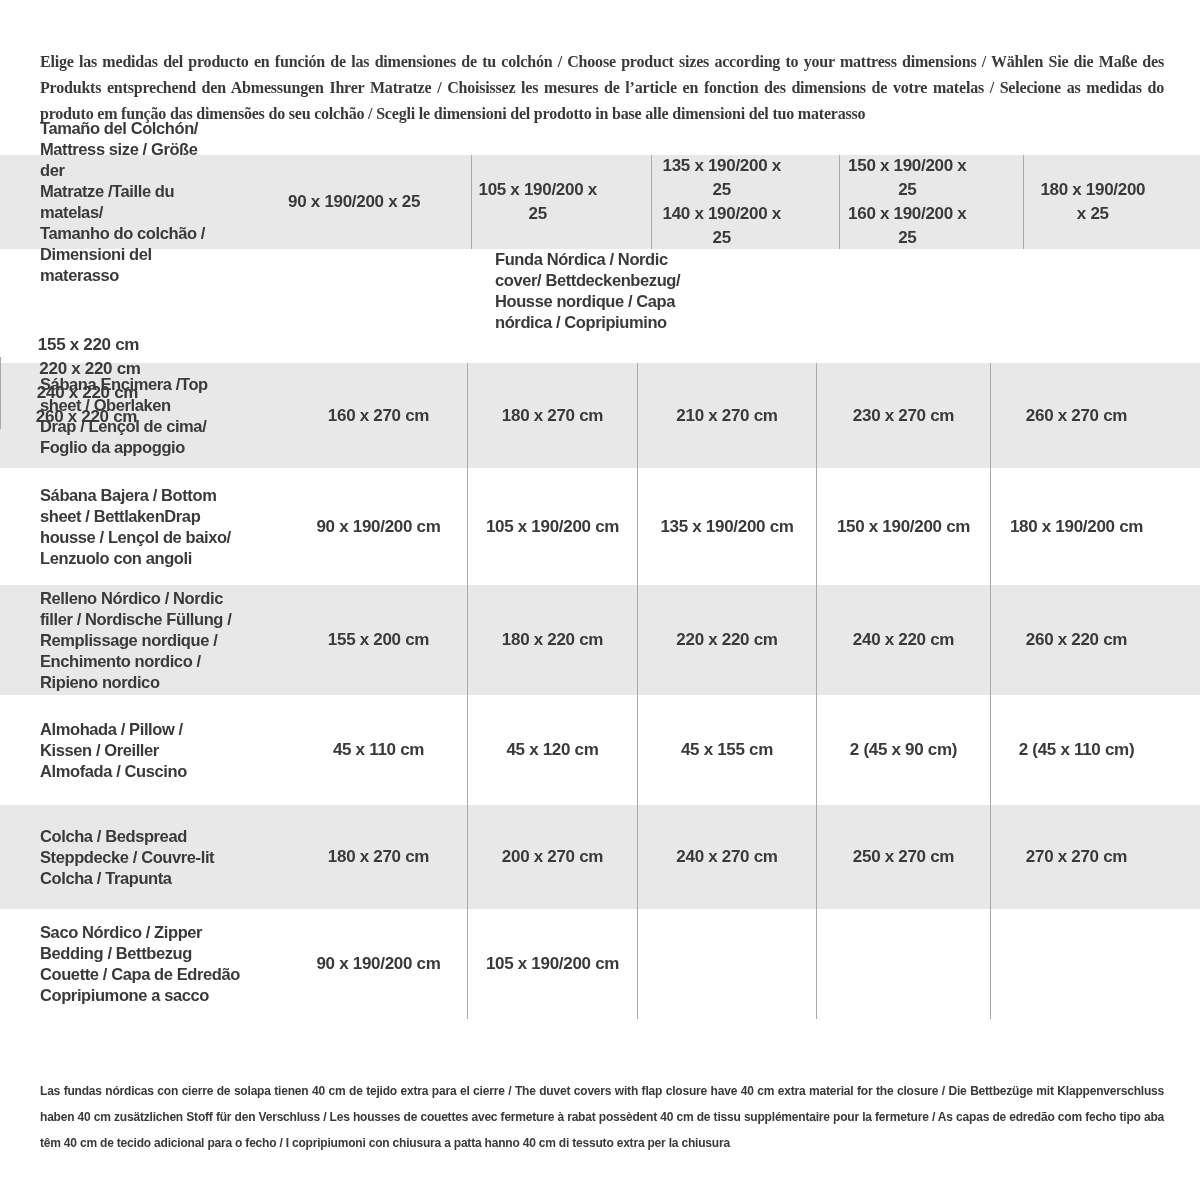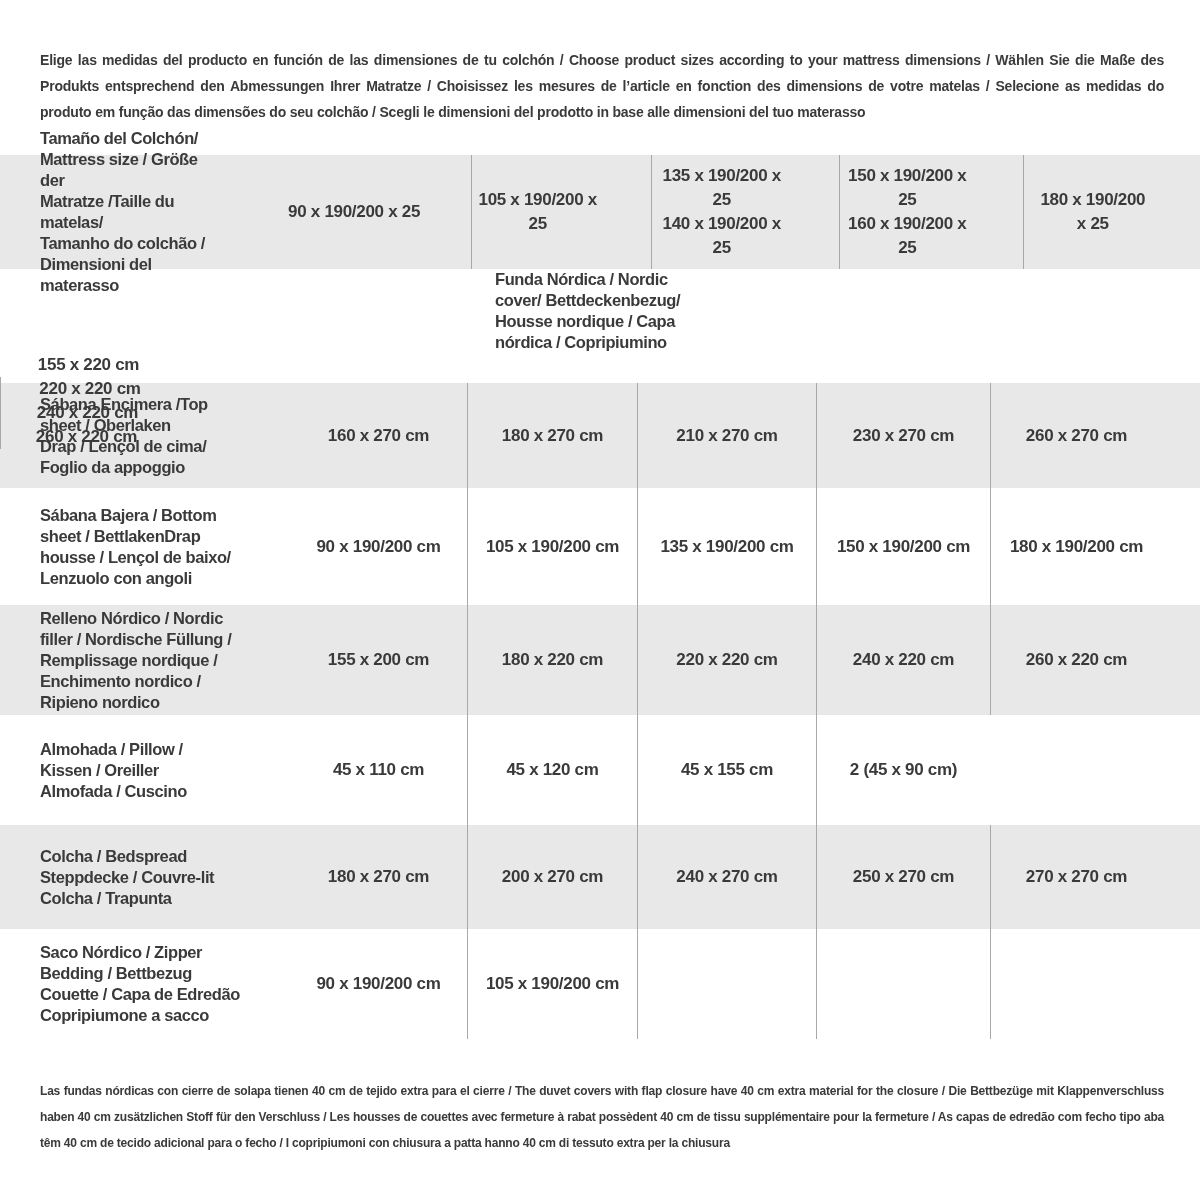--- a/index.html
+++ b/index.html
@@ -10,29 +10,29 @@
   }
   html,body{margin:0;padding:0;}
   body{
     width:1200px;height:1200px;position:relative;
     background:var(--bg);color:var(--text);
     font-family:"Liberation Sans",sans-serif;
     -webkit-font-smoothing:antialiased;
   }
   .intro{
     position:absolute;left:40px;top:33px;width:1124px;
-    font-size:14px;font-weight:bold;line-height:26px;
-    letter-spacing:-0.2px;text-align:justify;
+    font-size:16px;font-weight:bold;line-height:26px;
+    letter-spacing:-0.2px;text-align:justify;font-family:Liberation Serif, serif;
   }
   .size-table{
     position:absolute;left:0;top:155px;width:1200px;
   }
   .t-row{display:flex;align-items:center;}
   .t-row:nth-child(odd){background:var(--shade);}
-  .t-row:nth-child(1){height:114px;gap:48px;}
+  .t-row:nth-child(1){height:94px;gap:48px;}
   .t-row:nth-child(2){height:114px;flex-direction:column;}
   .t-row:nth-child(3){height:105px;}
   .t-row:nth-child(4){height:117px;}
   .t-row:nth-child(5){height:110px;}
   .t-row:nth-child(6){height:110px;}
   .t-row:nth-child(7){height:104px;}
   .t-row:nth-child(8){height:110px;}
   .cell-label{
     width:290px;box-sizing:border-box;
     padding-left:40px;padding-right:12px;
@@ -129,20 +129,21 @@
   </div>
 
   <div class="t-row">
     <div class="cell-label">Almohada  / Pillow /
 Kissen / Oreiller
 Almofada / Cuscino</div>
     <div class="cell-size c1">45 x 110 cm</div>
     <div class="cell-size c2">45 x 120 cm</div>
     <div class="cell-size c3">45 x 155 cm</div>
     <div class="cell-size c4">2 (45 x 90 cm)</div>
+    <div class="cell-size c5">2 (45 x 110 cm)</div>
   </div>
 
   <div class="t-row">
     <div class="cell-label">Colcha / Bedspread
 Steppdecke / Couvre-lit
 Colcha / Trapunta</div>
     <div class="cell-size c1">180 x 270 cm</div>
     <div class="cell-size c2">200 x 270 cm</div>
     <div class="cell-size c3">240 x 270 cm</div>
     <div class="cell-size c4">250 x 270 cm</div>

